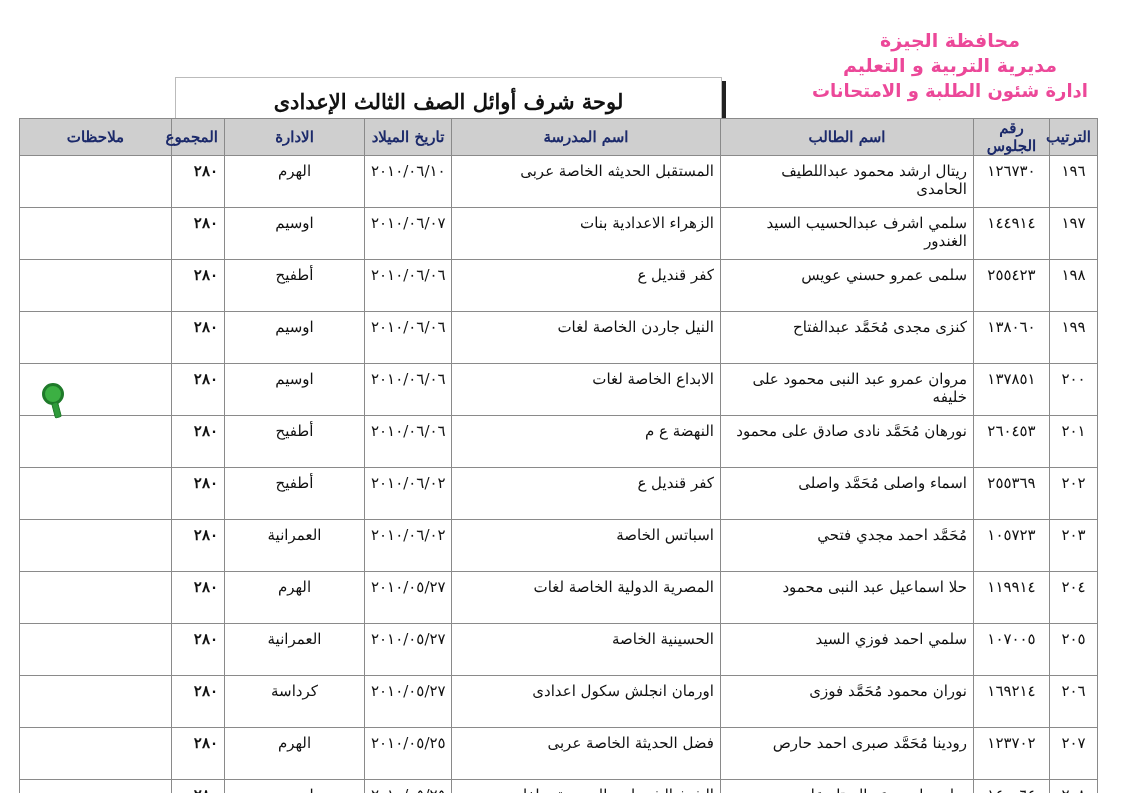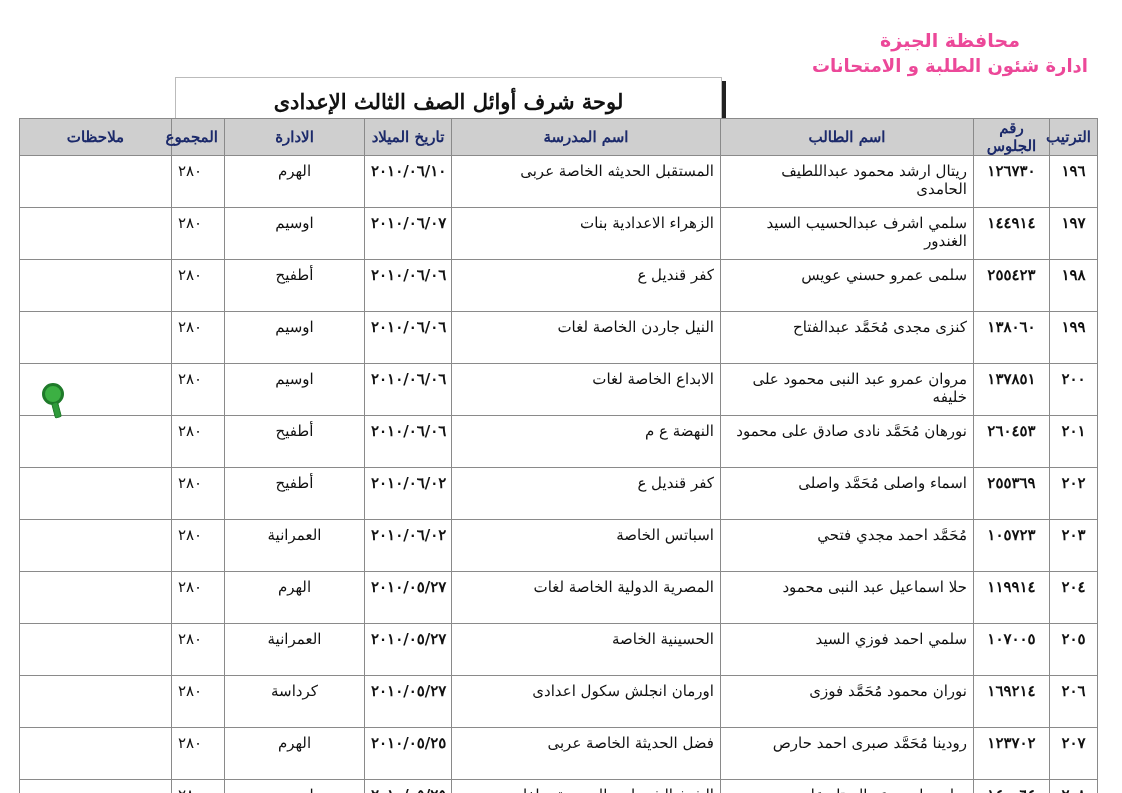--- a/index.html
+++ b/index.html
@@ -14,38 +14,39 @@
                border:1px solid #bbb; background:#fff;
                box-shadow: 4px 4px 0 #222; display:flex; align-items:center; justify-content:center;
                direction:rtl;margin-top:48px; }
   .title-box span { font-size:21px; font-weight:bold; color:#111; }
   table.honor { position:absolute; left:19px; top:118px; width:1078px; border-collapse:collapse;
                 direction:rtl; table-layout:fixed; }
   table.honor th, table.honor td { border:1px solid #8a8a8a; padding:0 6px; }
   table.honor th { background:#cfcfcf; color:#1c2a6b; height:36px; font-size:15px; font-weight:bold;
                    font-family:"DejaVu Serif", serif; }
   table.honor td { height:45px; vertical-align:top; padding-top:6px; font-size:15px; }
-  td.rank, td.seat { text-align:center; font-weight:bold; font-size:14px; letter-spacing:1px; }
+  td.rank, td.seat { text-align:center; font-weight:normal; font-size:14px; letter-spacing:1px; }
   td.name { font-size:16px; }
   td.school { text-align:right; font-size:13px; }
-  td.dob { text-align:left; direction:ltr; font-size:12px; font-weight:bold; letter-spacing:1px; padding-top:4px;margin-top:35px; }
+  td.dob { text-align:left; direction:ltr; font-size:12px; font-weight:normal; letter-spacing:1px; padding-top:4px;margin-top:35px; }
   td.admin { text-align:center; font-size:11px; padding-top:3px;margin-left:12px; }
-  td.total { text-align:left; font-weight:normal; font-size:13px; letter-spacing:2px; }
+  td.total { text-align:right; font-weight:bold; font-size:13px; letter-spacing:2px; }
   td.notes { }
   .watermark { position:absolute; left:42px; top:383px; width:26px; height:34px; }
   .watermark .ring { position:absolute; left:0; top:0; width:16px; height:16px; border-radius:50%;
                      background:#3cb043; border:3px solid #1f7a2a; }
   .watermark .handle { position:absolute; left:11px; top:19px; width:5px; height:14px; background:#2f9a3a;
                        border:1px solid #1f7a2a; transform:rotate(-15deg); border-radius:2px; }
 </style>
 </head>
 <body>
 
 <div class="org">
   <div class="l1">محافظة الجيزة</div>
+  <div class="l2">مديرية التربية و التعليم</div>
   <div class="l3">ادارة شئون الطلبة و الامتحانات</div>
 </div>
 
 <div class="title-box">
   <span>لوحة شرف أوائل الصف الثالث الإعدادى</span>
 </div>
 
 <table class="honor">
   <colgroup>
     <col style="width:48px">

